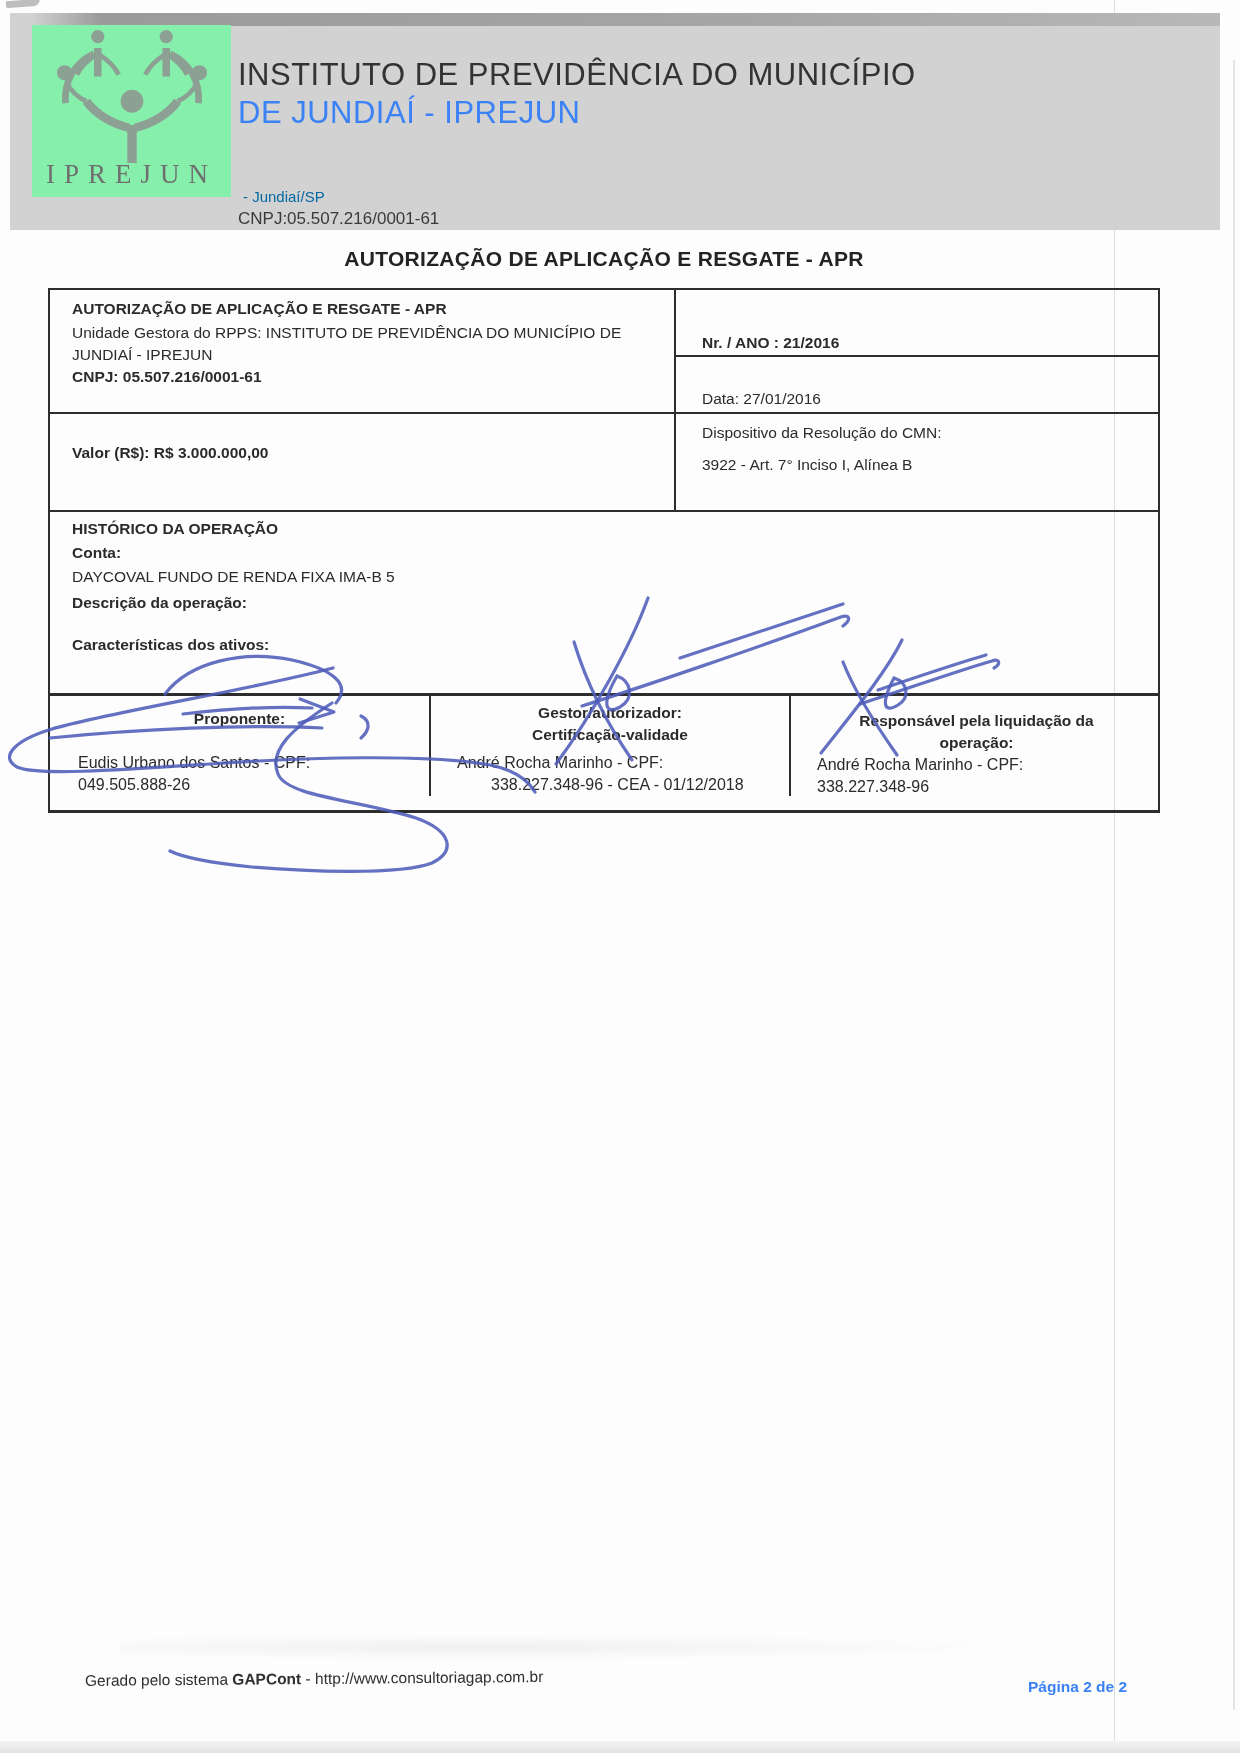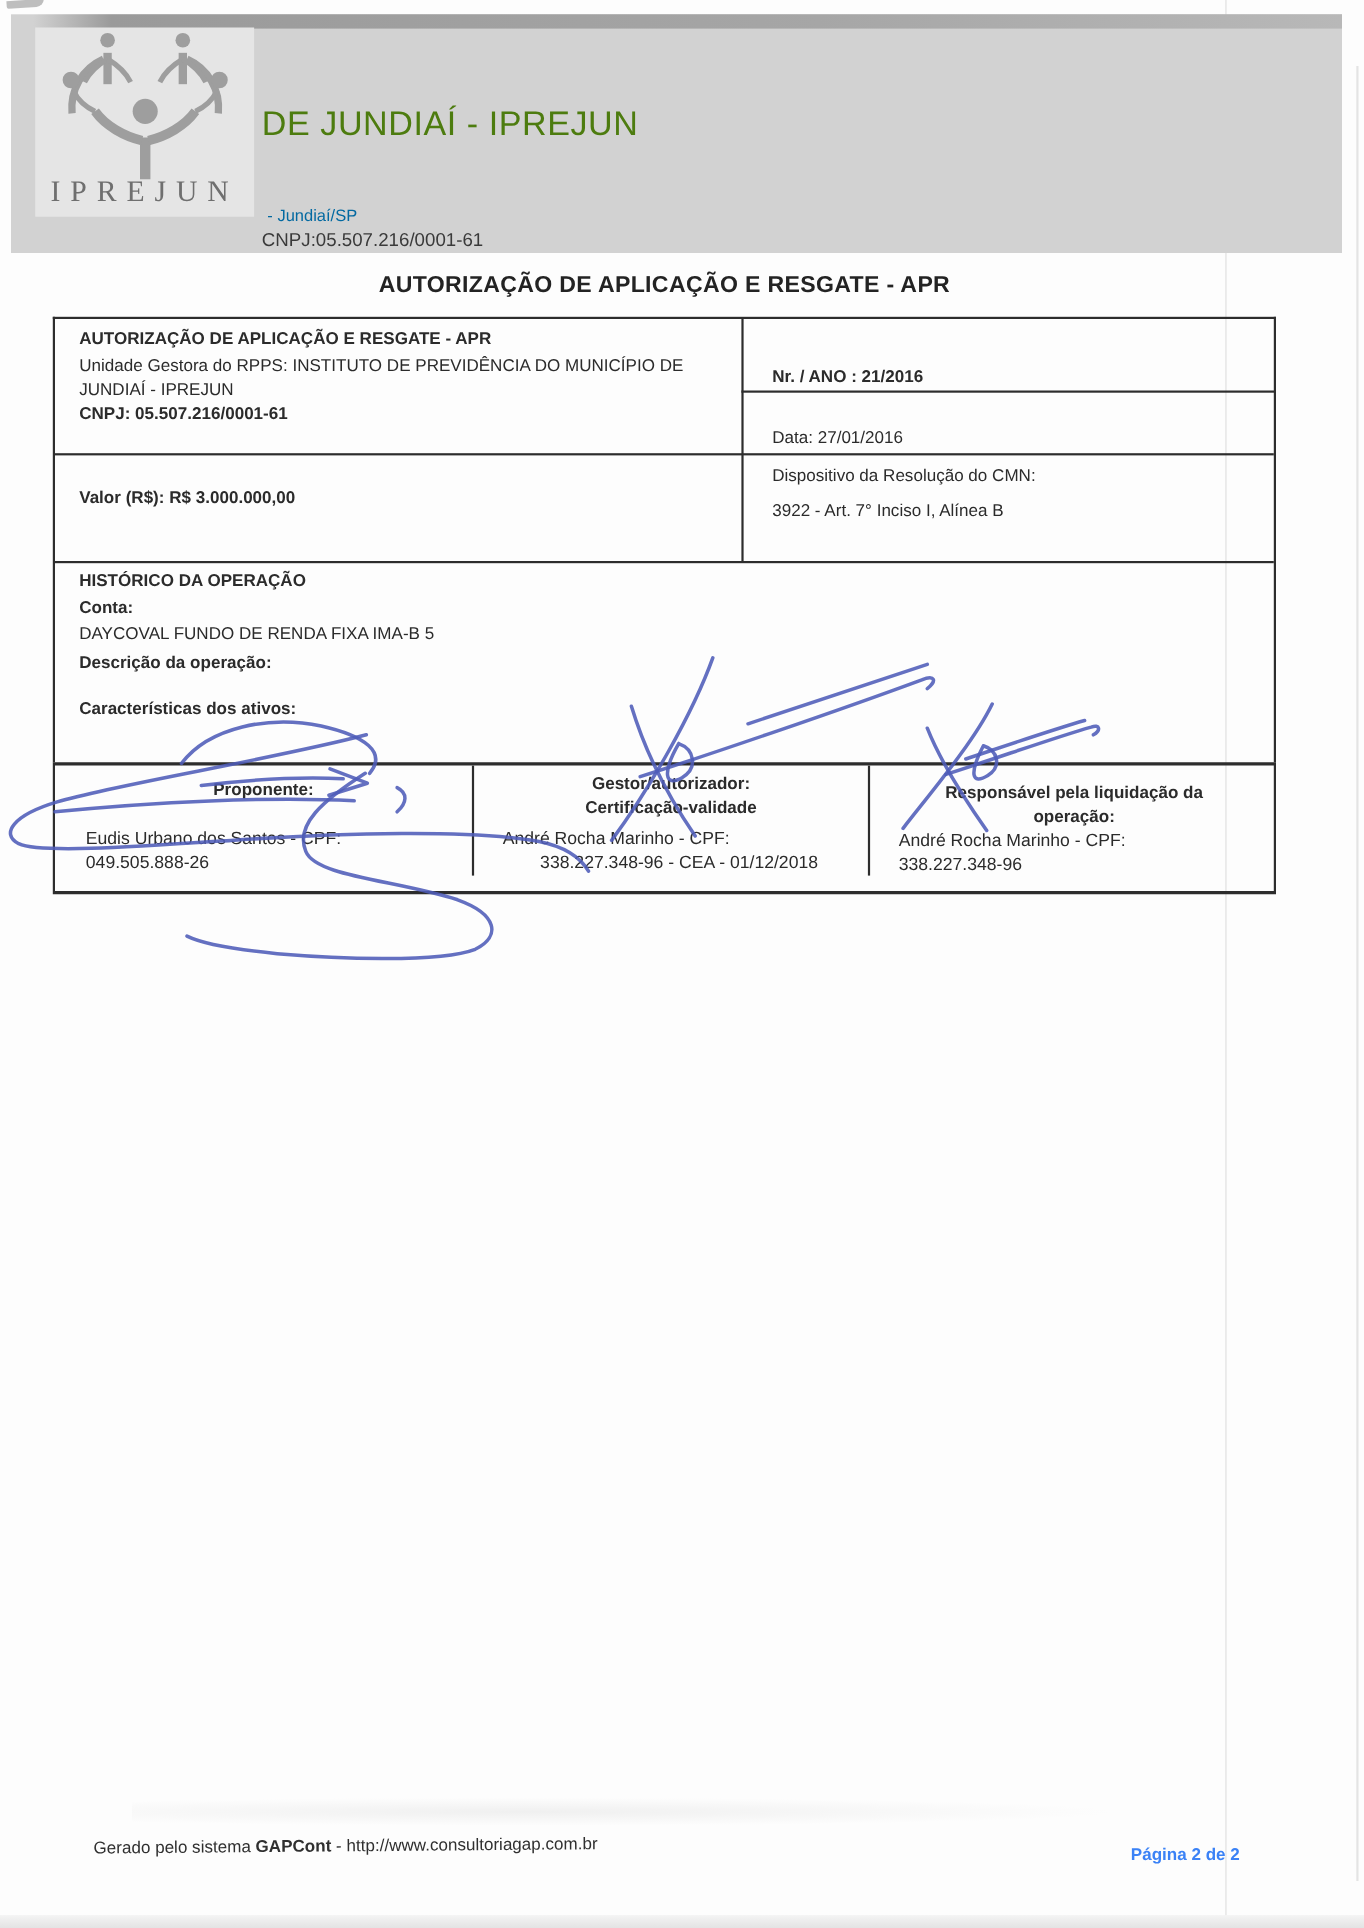--- a/index.html
+++ b/index.html
@@ -12,26 +12,26 @@
     position:relative; width:1240px; height:1753px; margin:0 auto;
     background:#fdfdfd; overflow:hidden;
     font-family:"Liberation Sans","DejaVu Sans",sans-serif;
     color:var(--text_ink);
   }
   .abs{position:absolute;}
   
   .band{left:10px; top:13px; width:1210px; height:217px; background:var(--band_gray);}
   .band-topstrip{left:30px; top:13px; width:1190px; height:13px;
     background:linear-gradient(to right, rgba(154,154,154,0), var(--band_dark) 6%, #a6a6a6 60%, #b8b8b8);}
-  .logo-box{left:32px; top:25px; width:199px; height:172px; background:#e5e5e5; text-align:center;}
+  .logo-box{left:32px; top:25px; width:199px; height:172px; background:#86efac; text-align:center;}
   .logo-svg{display:block; margin:2px auto 0;}
   .logo-word{font-family:"Liberation Serif","DejaVu Serif",serif; font-size:27px; color:#6f6f6f;
     letter-spacing:9px; margin-top:-6px;}
   .org1{left:238px; top:57px; font-size:31px; letter-spacing:.5px; color:#333; white-space:nowrap;}
-  .org2{left:238px; top:95px; font-size:31px; letter-spacing:.5px; color:#4d7c0f; white-space:nowrap;}
+  .org2{left:238px; top:95px; font-size:31px; letter-spacing:.5px; color:#3b82f6; white-space:nowrap;}
   .city{left:243px; top:188px; font-size:15px; color:#0369a1;}
   .hcnpj{left:238px; top:209px; font-size:17px; color:#3a3a3a;}
   
   .doc-title{left:48px; top:247px; width:1112px; text-align:center;
     font-size:21px; font-weight:bold; letter-spacing:.3px; color:#232323;}
   
   .main-box{left:48px; top:288px; width:1112px; height:405px;
     border:2px solid var(--border_dark); border-bottom:none; box-sizing:border-box;}
   .vline{position:absolute; width:2px; background:var(--border_dark);}
   .hline{position:absolute; height:2px; background:var(--border_dark);}
@@ -98,20 +98,21 @@
 
         <circle cx="29" cy="48" r="8" stroke="none"></circle>
         <path d="M31 58 C36 68 43 74 52 78" fill="none" stroke-width="5"></path>
         <circle cx="171" cy="48" r="8" stroke="none"></circle>
         <path d="M169 58 C164 68 157 74 148 78" fill="none" stroke-width="5"></path>
       </g>
     </svg>
     <div class="logo-word">IPREJUN</div>
   </div>
 
+  <div class="abs org1">INSTITUTO DE PREVIDÊNCIA DO MUNICÍPIO</div>
   <div class="abs org2">DE JUNDIAÍ - IPREJUN</div>
   <div class="abs city">- Jundiaí/SP</div>
   <div class="abs hcnpj">CNPJ:05.507.216/0001-61</div>
 
   <div class="abs doc-title">AUTORIZAÇÃO DE APLICAÇÃO E RESGATE - APR</div>
 
   <div class="abs main-box">
     <div class="vline" style="left:624px; top:0; height:220px;"></div>
     <div class="hline" style="left:624px; top:65px; width:486px;"></div>
     <div class="hline" style="left:0; top:122px; width:1108px;"></div>

